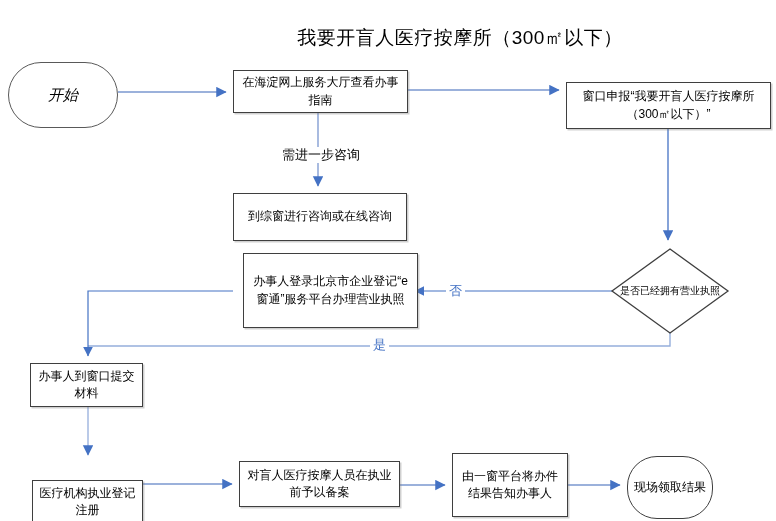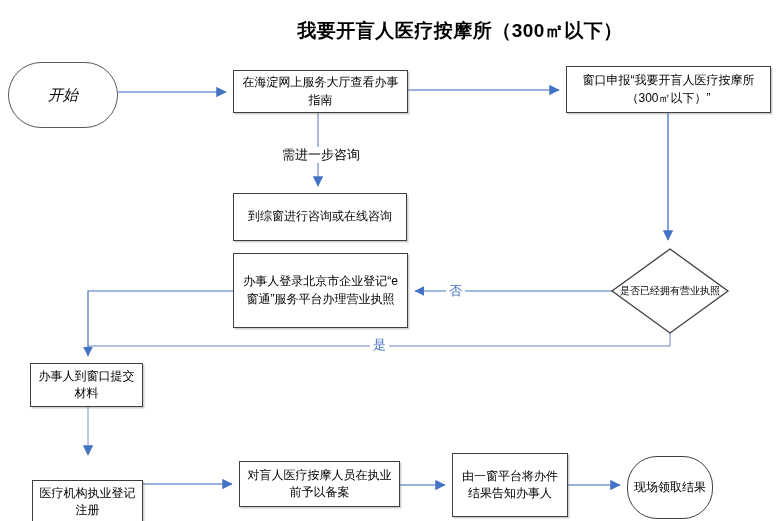--- a/index.html
+++ b/index.html
@@ -1,19 +1,19 @@
 <!DOCTYPE html>
 <html><head>
 <meta charset="utf-8">
 <style>
   html,body{margin:0;padding:0;background:#ffffff;}
   body{font-family:"Liberation Sans","DejaVu Sans",sans-serif;color:#000;}
   .canvas{position:relative;width:776px;height:521px;background:#fff;overflow:hidden;}
-  .title{position:absolute;left:144px;top:18px;width:632px;text-align:center;
-         font-size:19px;font-weight:bold;letter-spacing:0.5px;}
+  .title{position:absolute;left:144px;top:25px;width:632px;text-align:center;
+         font-size:19px;font-weight:normal;letter-spacing:0.5px;}
   .node{position:absolute;display:flex;align-items:center;justify-content:center;
         text-align:center;background:#fff;border:1.4px solid #3f3f3f;
         box-shadow:1.5px 1.5px 0 rgba(120,120,120,0.35);
         font-size:12px;line-height:1.45;box-sizing:border-box;padding:2px 4px;}
   .oval{border-radius:33px;box-shadow:none;border:1.4px solid #595959;}
   .oval-end{border-radius:30px;box-shadow:none;}
   .diamond-text{position:absolute;display:flex;align-items:center;justify-content:center;
         text-align:center;font-size:10px;line-height:1.35;background:transparent;}
   .edge-label{position:absolute;background:#ffffff;font-size:13px;line-height:1.2;
         text-align:center;padding:0 3px;}
@@ -56,25 +56,25 @@
 
     <polygon points="670,249 728,291 670,333 612,291" fill="#ffffff" stroke="#3f3f3f" stroke-width="1.3"></polygon>
   </svg>
 
   <div class="title">我要开盲人医疗按摩所（300㎡以下）</div>
 
   <div class="node oval" style="left:8px;top:62px;width:110px;height:66px;font-size:15px;font-style:italic;">开始</div>
 
   <div class="node" style="left:233px;top:70px;width:175px;height:43px;">在海淀网上服务大厅查看办事指南</div>
 
-  <div class="node" style="left:566px;top:66px;width:205px;height:47px;">窗口申报“我要开盲人医疗按摩所（300㎡以下）”</div>
+  <div class="node" style="left:566px;top:82px;width:205px;height:47px;">窗口申报“我要开盲人医疗按摩所（300㎡以下）”</div>
 
   <div class="node" style="left:233px;top:193px;width:174px;height:48px;text-align:right;">到综窗进行咨询或在线咨询</div>
 
-  <div class="node" style="left:233px;top:253px;width:175px;height:75px;">办事人登录北京市企业登记“e窗通”服务平台办理营业执照</div>
+  <div class="node" style="left:243px;top:253px;width:175px;height:75px;">办事人登录北京市企业登记“e窗通”服务平台办理营业执照</div>
 
   <div class="diamond-text" style="left:620px;top:259px;width:100px;height:64px;">是否已经拥有营业执照</div>
 
   <div class="node" style="left:30px;top:363px;width:113px;height:44px;">办事人到窗口提交材料</div>
 
   <div class="node" style="left:32px;top:480px;width:111px;height:44px;">医疗机构执业登记注册</div>
 
   <div class="node" style="left:239px;top:461px;width:161px;height:46px;">对盲人医疗按摩人员在执业前予以备案</div>
 
   <div class="node" style="left:452px;top:453px;width:116px;height:64px;">由一窗平台将办件结果告知办事人</div>

